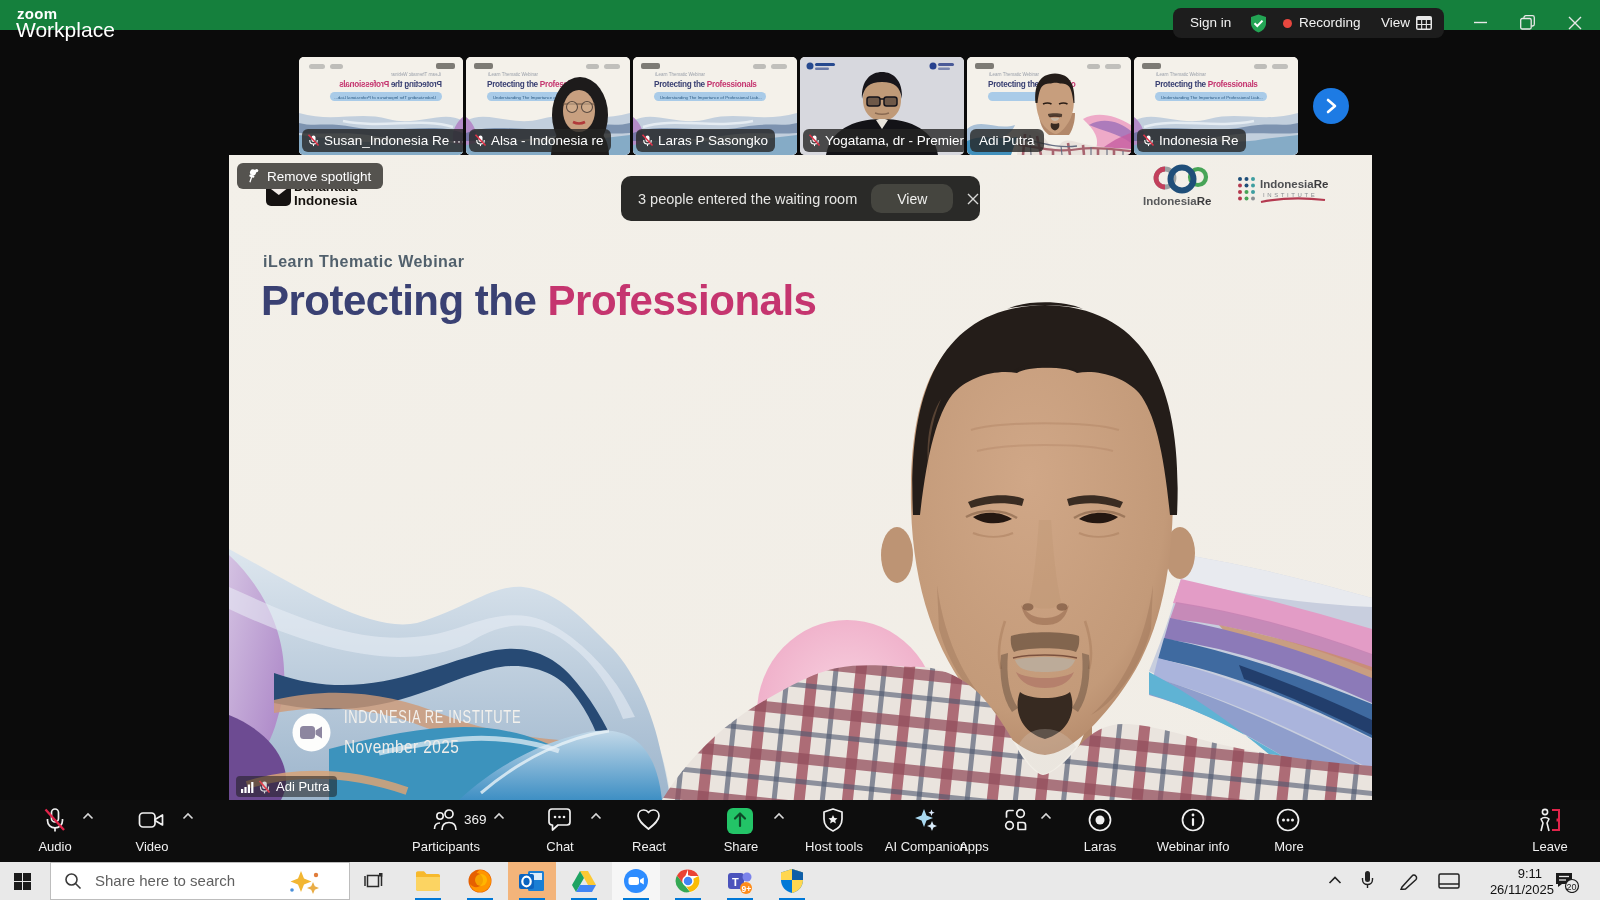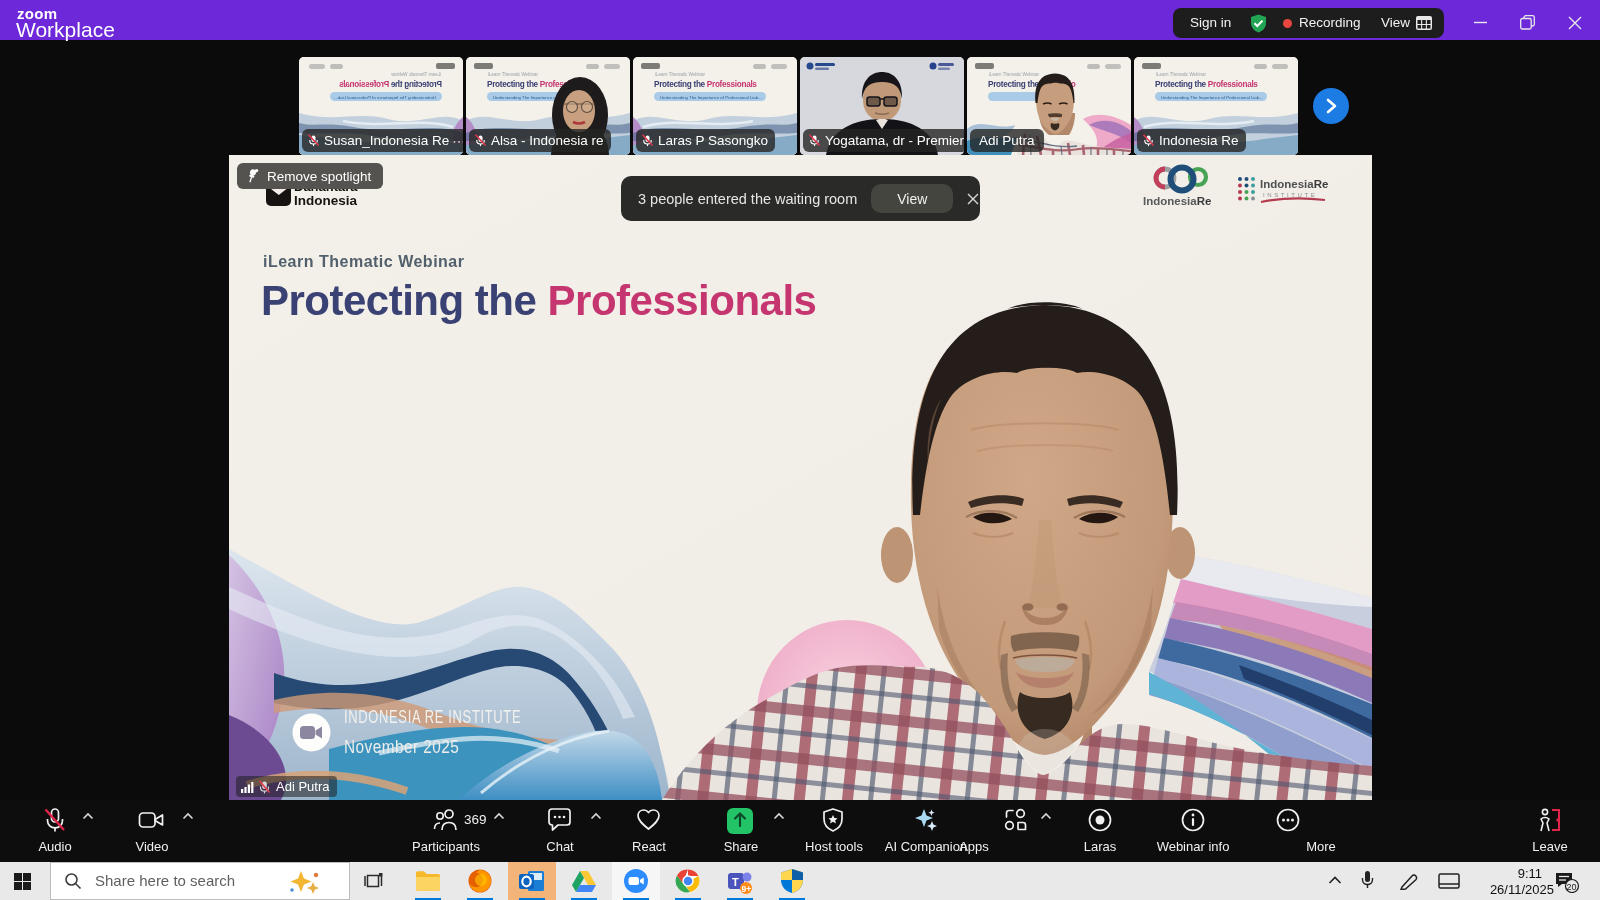--- a/index.html
+++ b/index.html
@@ -1,20 +1,20 @@
 <!DOCTYPE html>
 <html><head>
 <meta charset="utf-8">
 <style>
   * { margin:0; padding:0; box-sizing:border-box; }
   html,body { width:1600px; height:900px; overflow:hidden; background:#0a0a0a; font-family:"Liberation Sans", sans-serif; }
   #stage { position:relative; width:1600px; height:900px; background:#0b0b0b; }
 
   
-  #titlebar { position:absolute; left:0; top:0; width:1600px; height:40px; background:#6d28d9; }
+  #titlebar { position:absolute; left:0; top:0; width:1600px; height:30px; background:#15803d; }
   #zlogo1 { position:absolute; left:17px; top:5px; color:#fff; font-size:15px; font-weight:700; letter-spacing:0.3px; }
   #zlogo2 { position:absolute; left:16px; top:18px; color:#fff; font-size:21px; font-weight:400; }
   #tb-pill { position:absolute; left:1173px; top:8px; width:271px; height:30px; background:#1d1d1d; border-radius:8px; }
   .tbt { position:absolute; color:#f2f2f2; font-size:13.5px; top:7px; }
   .wbtn { position:absolute; top:0; width:46px; height:45px; display:flex; align-items:center; justify-content:center; }
 
   
   .thumb { position:absolute; top:57px; width:164px; height:98px; border-radius:5px; overflow:hidden; background:#f3f0e9; }
   .nlabel { position:absolute; left:3px; bottom:3px; height:23px; background:rgba(38,38,36,0.8); border-radius:6px; display:flex; align-items:center; padding:0 7px 0 5px; color:#fff; font-size:13.5px; white-space:nowrap; }
   .nlabel svg { margin-right:4px; }
@@ -568,21 +568,21 @@
       <rect x="11.9" y="11" width="2.2" height="8" rx="1.1" fill="#f0f0f0"></rect>
     </svg>
     <div class="clabel" style="left:1193px;">Webinar info</div>
 
     <svg class="cicon" style="left:1275px;" width="26" height="26" viewBox="0 0 26 26">
       <circle cx="13" cy="13" r="10.5" fill="none" stroke="#f0f0f0" stroke-width="1.7"></circle>
       <circle cx="8.5" cy="13" r="1.5" fill="#f0f0f0"></circle>
         <circle cx="13" cy="13" r="1.5" fill="#f0f0f0"></circle>
         <circle cx="17.5" cy="13" r="1.5" fill="#f0f0f0"></circle>
     </svg>
-    <div class="clabel" style="left:1289px;margin-left:32px;">More</div>
+    <div class="clabel" style="left:1289px;">More</div>
 
     <svg class="cicon" style="left:1536px;" width="28" height="26" viewBox="0 0 28 26">
       <circle cx="9" cy="5" r="2.6" fill="none" stroke="#f0f0f0" stroke-width="1.6"></circle>
       <path d="M5 24 L7 16 L5 12 C7 10 11 10 13 12 L11 16 L13 24" fill="none" stroke="#f0f0f0" stroke-width="1.6" stroke-linejoin="round"></path>
       <path d="M16 3 H23 V23 H16" fill="none" stroke="#e0244a" stroke-width="2"></path>
       <rect x="20.5" y="11.5" width="2.5" height="3" fill="#e0244a"></rect>
     </svg>
     <div class="clabel" style="left:1550px;">Leave</div>
   </div>
 

